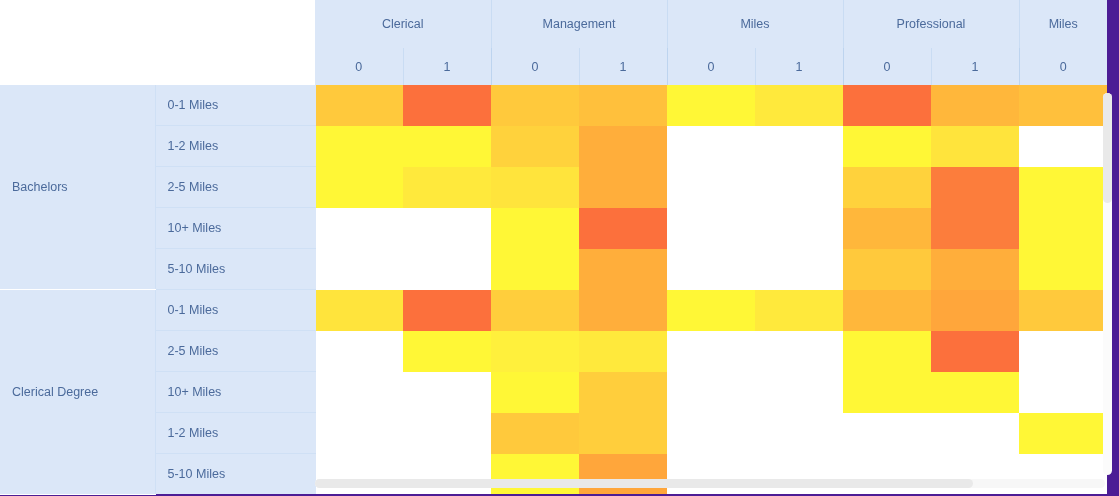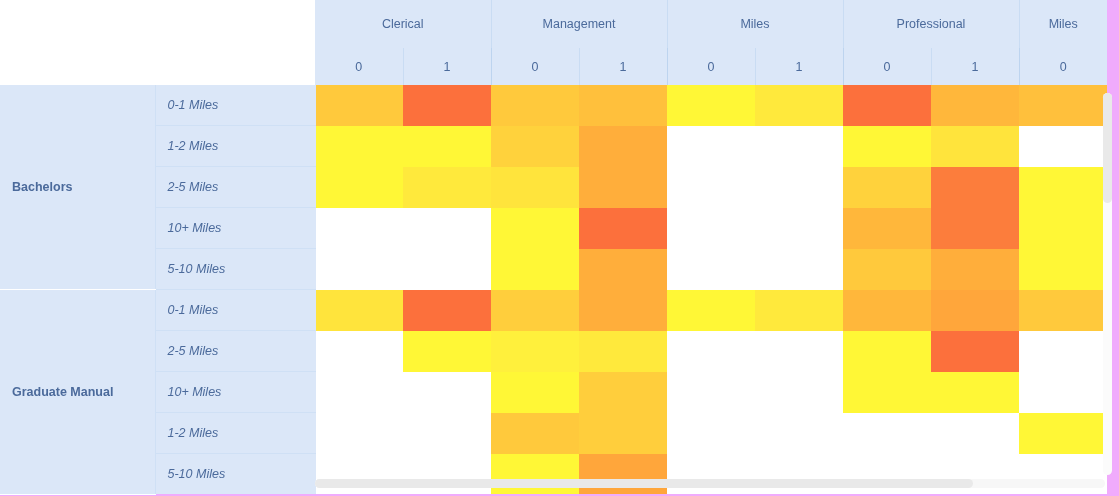--- a/index.html
+++ b/index.html
@@ -5,21 +5,21 @@
   html, body {
     margin: 0; padding: 0;
     width: 1119px; height: 496px;
     background: #ffffff;
     font-family: "Liberation Sans", sans-serif;
     overflow: hidden;
   }
   #app {
     position: relative;
     width: 1119px; height: 496px;
-    background: #f0abfc;
+    background: #4c1d95;
   }
 
   
   .pivot {
     position: absolute;
     top: 0; left: 0;
     border-collapse: collapse;
     table-layout: fixed;
   }
 
@@ -58,34 +58,33 @@
   
   .rowgroup-cell {
     background: #dbe7f8;
     color: #4b6a9b;
     font-size: 12.5px;
     text-align: left;
     vertical-align: middle;
     padding-left: 12px;
     border-bottom: 1px solid #ffffff;
     border-right: 1px solid #cfe0f5;
-    font-weight: 700;
+    font-weight: 400;
   }
   .rowlabel-cell {
     background: #dbe7f8;
     color: #4b6a9b;
     font-size: 12.5px;
     text-align: left;
     vertical-align: middle;
     padding-left: 12px;
     height: 38px;
     border-bottom: 1px solid #cfe0f5;
     border-right: 1px solid #dbe7f8;
     font-weight: 400;
-    font-style: italic;
   }
   .rowlabel-cell.lastrow { border-bottom: none; }
 
   
   .cell {
     height: 38px;
     padding: 0;
     border: none;
   }
 
@@ -216,21 +215,21 @@
           <td class="cell" title="Bachelors / 5-10 Miles / Clerical / 1" style="background: rgb(255, 255, 255);"></td>
           <td class="cell" title="Bachelors / 5-10 Miles / Management / 0" style="background: rgb(255, 247, 54);"></td>
           <td class="cell" title="Bachelors / 5-10 Miles / Management / 1" style="background: rgb(255, 174, 59);"></td>
           <td class="cell" title="Bachelors / 5-10 Miles / Manual / 0" style="background: rgb(255, 255, 255);"></td>
           <td class="cell" title="Bachelors / 5-10 Miles / Manual / 1" style="background: rgb(255, 255, 255);"></td>
           <td class="cell" title="Bachelors / 5-10 Miles / Professional / 0" style="background: rgb(255, 201, 60);"></td>
           <td class="cell" title="Bachelors / 5-10 Miles / Professional / 1" style="background: rgb(255, 174, 59);"></td>
           <td class="cell" title="Bachelors / 5-10 Miles / Skille / 0" style="background: rgb(255, 247, 54);"></td>
         </tr>
         <tr>
-          <th class="rowgroup-cell" rowspan="5">Graduate Manual</th>
+          <th class="rowgroup-cell" rowspan="5">Clerical Degree</th>
           <th class="rowlabel-cell">0-1 Miles</th>
           <td class="cell" title="Graduate Degree / 0-1 Miles / Clerical / 0" style="background: rgb(255, 228, 60);"></td>
           <td class="cell" title="Graduate Degree / 0-1 Miles / Clerical / 1" style="background: rgb(252, 112, 60);"></td>
           <td class="cell" title="Graduate Degree / 0-1 Miles / Management / 0" style="background: rgb(255, 206, 60);"></td>
           <td class="cell" title="Graduate Degree / 0-1 Miles / Management / 1" style="background: rgb(255, 174, 59);"></td>
           <td class="cell" title="Graduate Degree / 0-1 Miles / Manual / 0" style="background: rgb(255, 247, 54);"></td>
           <td class="cell" title="Graduate Degree / 0-1 Miles / Manual / 1" style="background: rgb(255, 233, 60);"></td>
           <td class="cell" title="Graduate Degree / 0-1 Miles / Professional / 0" style="background: rgb(255, 183, 59);"></td>
           <td class="cell" title="Graduate Degree / 0-1 Miles / Professional / 1" style="background: rgb(255, 166, 59);"></td>
           <td class="cell" title="Graduate Degree / 0-1 Miles / Skille / 0" style="background: rgb(255, 201, 60);"></td>

